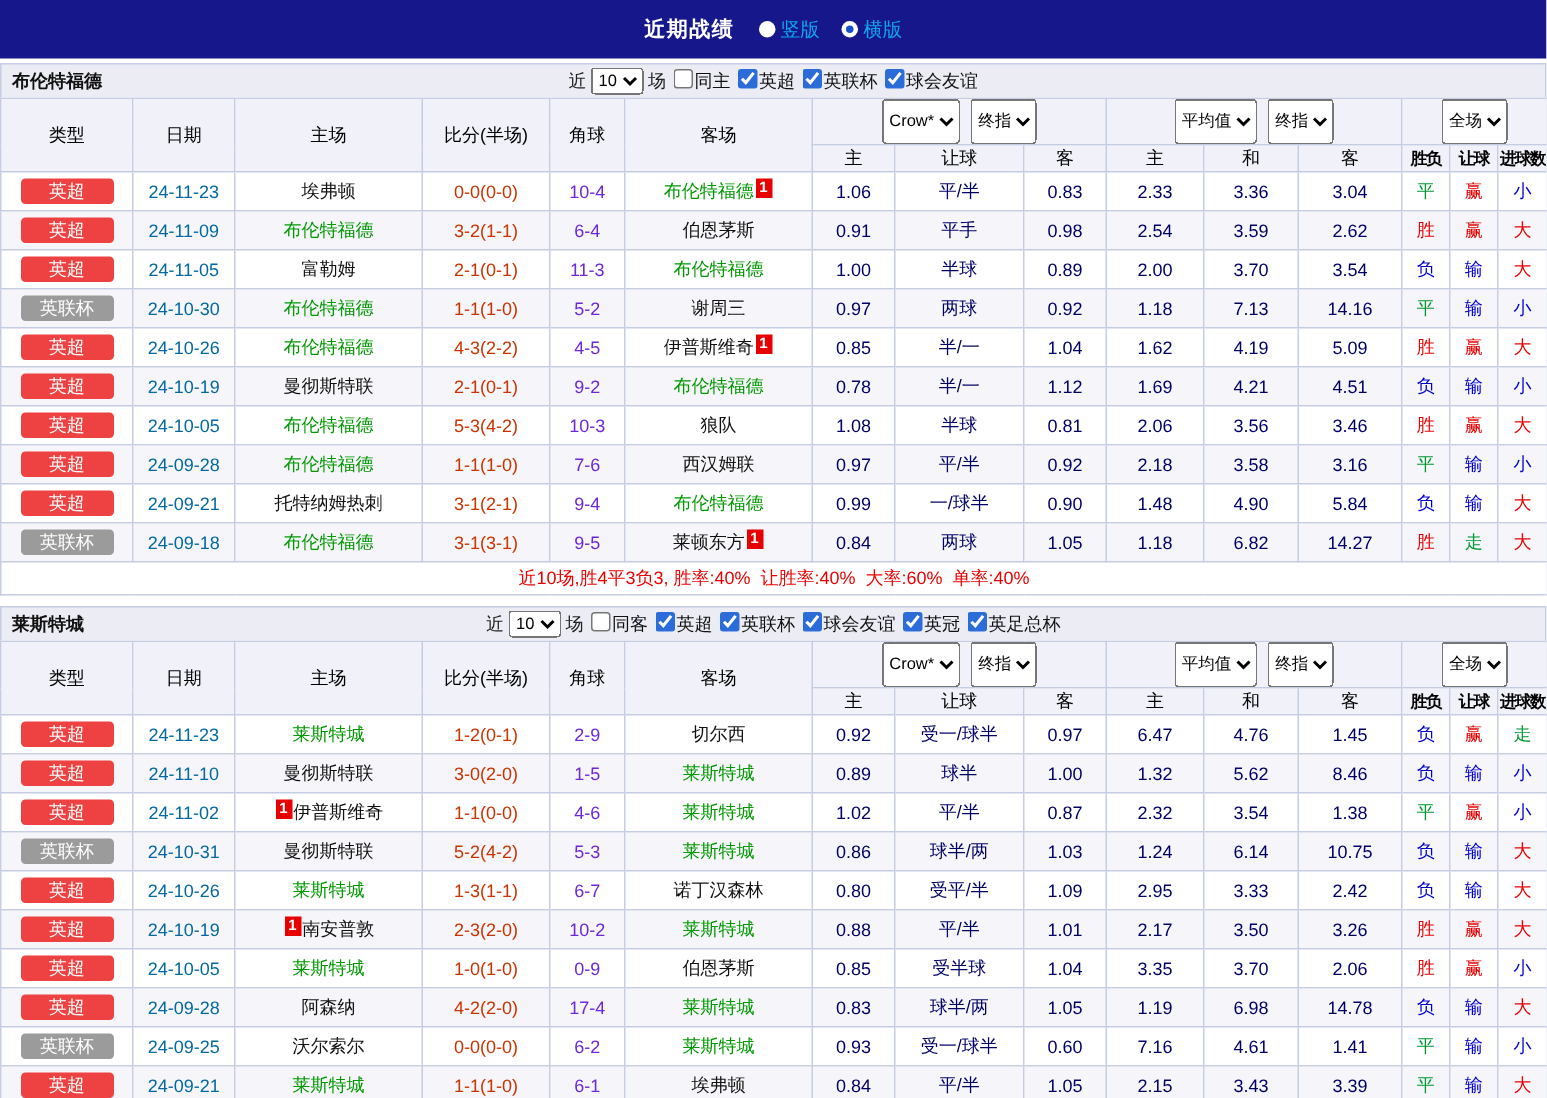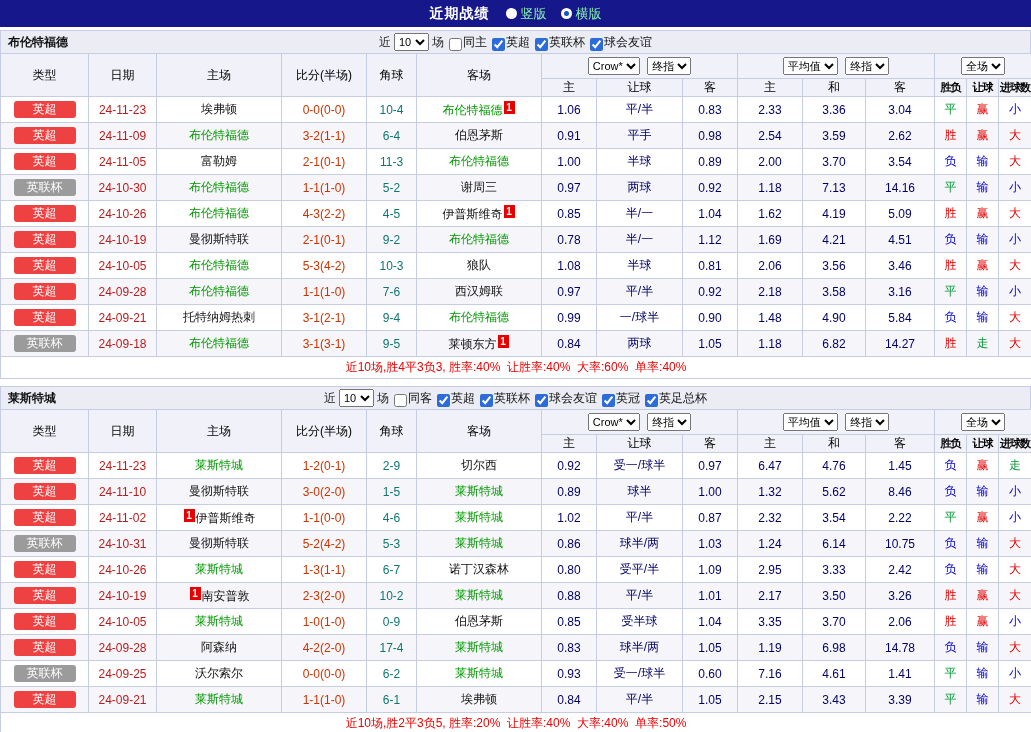--- a/index.html
+++ b/index.html
@@ -7,67 +7,67 @@
     margin: 0;
     width: 1031px;
     min-height: 732px;
     background: #fff;
     font-family: "Liberation Sans", "DejaVu Sans", sans-serif;
     font-size: 12px;
     color: #222;
   }
   
   .topbar {
-    width: 1031px; height: 27px;
+    width: 1031px; height: 39px;
     background: #17178c;
     display: flex; align-items: center; justify-content: center; gap: 16px;
   }
   .topbar .title { color:#fff; font-weight:bold; font-size:14px; letter-spacing:1px; }
-  .radio-opt { display:inline-flex; align-items:center; gap:4px; color:#86efac; font-size:13px; cursor:pointer; }
+  .radio-opt { display:inline-flex; align-items:center; gap:4px; color:#0ea5e9; font-size:13px; cursor:pointer; }
   .rdo { width:11px; height:11px; border-radius:50%; background:#fff; position:relative; display:inline-block; }
   .rdo.sel::after { content:""; position:absolute; left:3px; top:3px; width:5px; height:5px; border-radius:50%; background:#1550c8; }
 
   
   .section { margin-top: 3px; }
   .section + .section { margin-top: 7px; }
   .sec-head {
     display:flex; align-items:center; height:23px;
     background:#ebecf4; border:1px solid #c6cde3; border-bottom:0;
     position:relative; font-size:12px;
   }
   .team-name { position:absolute; left:7px; font-weight:bold; color:#111; font-size:12px; }
   .controls { margin:0 auto; display:flex; align-items:center; }
   .controls select { height:18px; font-size:11px; margin:0 3px; }
-  .flt { display:inline-flex; align-items:flex-end; margin-left:5px; cursor:pointer; color:#111; }
+  .flt { display:inline-flex; align-items:flex-start; margin-left:5px; cursor:pointer; color:#111; }
   .flt input { width:13px; height:13px; accent-color:#2b6cd9; margin:0 1px 0 0; }
 
   
   table { width:1031px; border-collapse:collapse; table-layout:fixed; }
   th, td {
     border:1px solid #c6cde3; text-align:center; padding:0;
     overflow:hidden; white-space:nowrap; font-size:12px;
   }
   thead th { background:#f1f2f9; font-weight:normal; color:#000; }
   thead tr.grp th { height:25px; }
   thead tr.sub th { height:18px; }
   thead th.sm { font-size:11px; letter-spacing:-1px;font-weight:bold; }
-  .hsel { font-size:11px; height:18px; margin:0 2px; padding:0; }
+  .hsel { font-size:11px; height:30px; margin:0 2px; padding:0; }
   tbody td { height:26px; background:#fff; }
   tbody tr:nth-child(even) td { background:#f6f6fa; }
   tbody tr[data-name="summary-row"] td { background:#fff; }
 
   .badge { display:inline-block; width:62px; line-height:17px; border-radius:3px; color:#fff; font-size:12px; }
   .badge.red  { background:#ee4141; }
   .badge.gray { background:#9b9b9b; }
 
-  .date-cell   { color:#b91c1c; }
+  .date-cell   { color:#0369a1; }
   .team-black  { color:#111; }
   .team-green  { color:#009900; }
   .score-cell  { color:#cc3300; }
-  .corner-cell { color:#0f766e; }
+  .corner-cell { color:#6d28d9; }
   .odds-cell   { color:#000066; }
 
   .t-r { color:#e60000; }
   .t-g { color:#009933; }
   .t-b { color:#0000d0; }
 
   .card {
     display:inline-block; width:11px; height:13px; line-height:13px;
     background:#e80000; color:#fff; font-size:10px; font-weight:bold;
     text-align:center; vertical-align:3px; margin:0 1px;
@@ -472,21 +472,21 @@
           <td class="date-cell" data-name="match-date">24-11-02</td>
           <td class="team-cell" data-name="home-team"><span class="card" data-name="red-card-badge">1</span><span class="team-black" data-name="team-name">伊普斯维奇</span></td>
           <td class="score-cell" data-name="match-score">1-1(0-0)</td>
           <td class="corner-cell" data-name="corner-score">4-6</td>
           <td class="team-cell" data-name="away-team"><span class="team-green" data-name="team-name">莱斯特城</span></td>
           <td class="odds-cell" data-name="handicap-home-odds">1.02</td>
           <td class="odds-cell" data-name="handicap-line">平/半</td>
           <td class="odds-cell" data-name="handicap-away-odds">0.87</td>
           <td class="odds-cell" data-name="avg-home-odds">2.32</td>
           <td class="odds-cell" data-name="avg-draw-odds">3.54</td>
-          <td class="odds-cell" data-name="avg-away-odds">2.22</td>
+          <td class="odds-cell" data-name="avg-away-odds">1.38</td>
           <td class="result-cell t-g" data-name="result-wdl">平</td>
           <td class="result-cell t-r" data-name="result-handicap">赢</td>
           <td class="result-cell t-b" data-name="result-goals">小</td>
         </tr>
         <tr data-name="match-row">
           <td class="league-cell" data-name="league-type-cell"><span class="badge gray" data-name="league-badge">英联杯</span></td>
           <td class="date-cell" data-name="match-date">24-10-31</td>
           <td class="team-cell" data-name="home-team"><span class="team-black" data-name="team-name">曼彻斯特联</span></td>
           <td class="score-cell" data-name="match-score">5-2(4-2)</td>
           <td class="corner-cell" data-name="corner-score">5-3</td>

